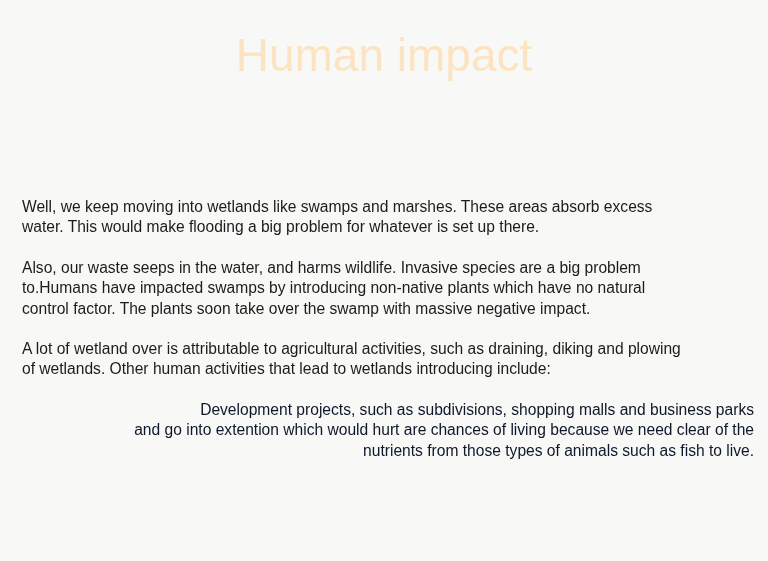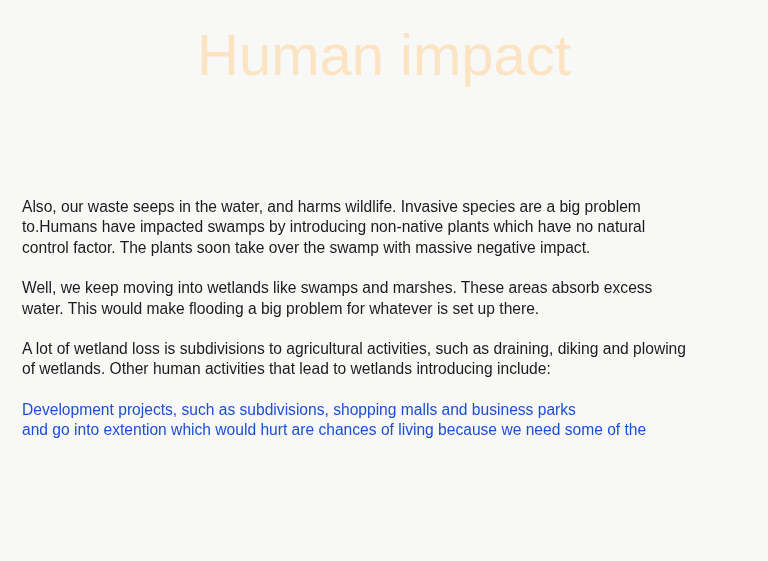--- a/index.html
+++ b/index.html
@@ -25,21 +25,21 @@
   }
 
   
   .slide-title {
     position: absolute;
     left: 0;
     top: 16px;
     width: 768px;
     text-align: center;
     font-family: "Liberation Sans", sans-serif;
-    font-size: 58px;
+    font-size: 46px;
     font-weight: 400;
     line-height: 78px;
     letter-spacing: 0px;
     color: #fce4c2;
     white-space: nowrap;
   }
 
   
   .body-block {
     position: absolute;
@@ -73,34 +73,35 @@
 </head>
 <body style="background: rgb(248, 248, 247);">
 
 <div class="slide" style="background: rgb(248, 248, 247);">
 
   <div class="slide-title" style="color: rgb(252, 228, 194);">Human impact</div>
 
   <div class="body-block">
 
     <div class="para" style="color: rgb(28, 28, 28);">
+      <span class="line">Well, we keep moving into wetlands like swamps and marshes. These areas absorb excess</span>
+      <span class="line">water. This would make flooding a big problem for whatever is set up there.</span>
+    </div>
+
+    <div class="para" style="color: rgb(28, 28, 28);">
       <span class="line">Also, our waste seeps in the water, and harms wildlife. Invasive species are a big problem</span>
       <span class="line">to.Humans have impacted swamps by introducing non-native plants which have no natural</span>
       <span class="line">control factor. The plants soon take over the swamp with massive negative impact.</span>
     </div>
 
     <div class="para" style="color: rgb(28, 28, 28);">
-      <span class="line">Well, we keep moving into wetlands like swamps and marshes. These areas absorb excess</span>
-      <span class="line">water. This would make flooding a big problem for whatever is set up there.</span>
-    </div>
-
-    <div class="para" style="color: rgb(28, 28, 28);">
-      <span class="line">A lot of wetland loss is subdivisions to agricultural activities, such as draining, diking and plowing</span>
+      <span class="line">A lot of wetland over is attributable to agricultural activities, such as draining, diking and plowing</span>
       <span class="line">of wetlands. Other human activities that lead to wetlands introducing include:</span>
     </div>
 
-    <div class="para tight" style="color: #1d4ed8;">
+    <div class="para tight" style="color: #0f172a; text-align: right;">
       <span class="line">Development projects, such as subdivisions, shopping malls and business parks</span>
-      <span class="line">and go into extention which would hurt are chances of living because we need some of the</span>
+      <span class="line">and go into extention which would hurt are chances of living because we need clear of the</span>
+      <span class="line">nutrients from those types of animals such as fish to live.</span>
     </div>
 
   </div>
 </div>
 
 </body></html>

